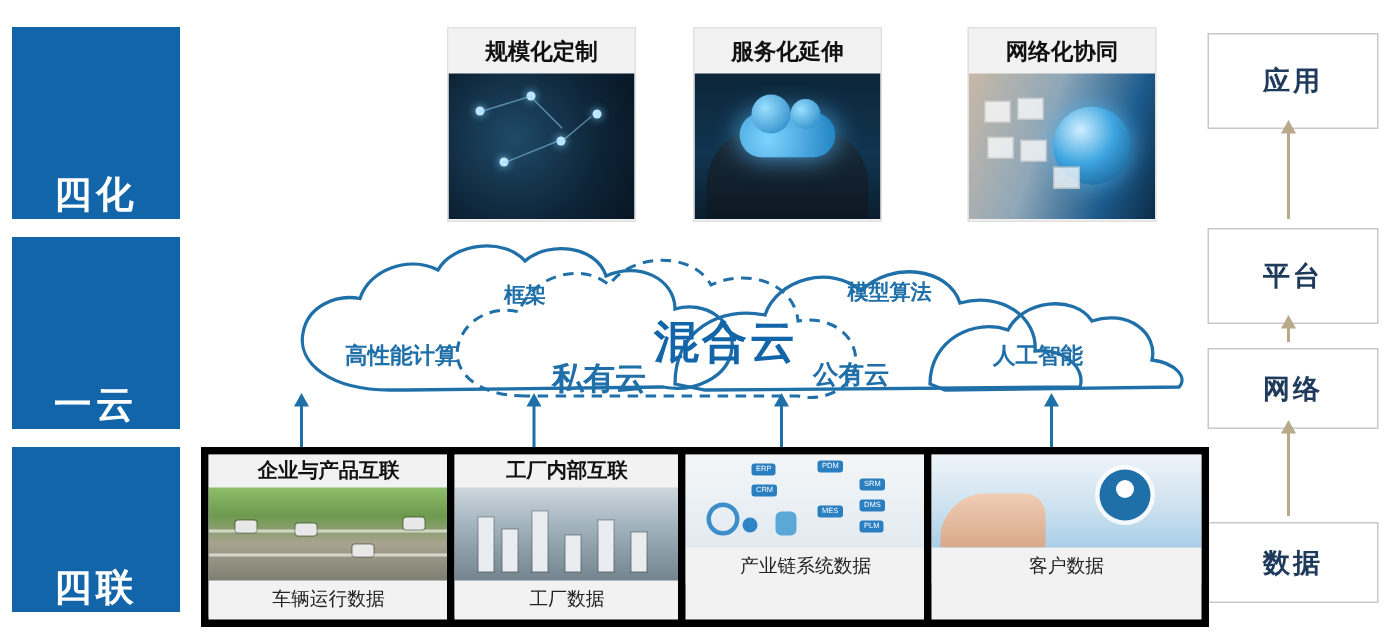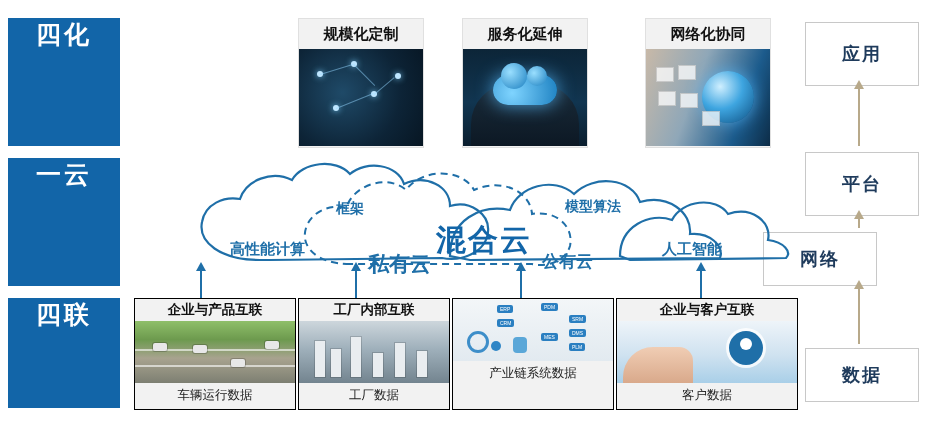--- a/index.html
+++ b/index.html
@@ -20,21 +20,21 @@
     width: 927px;
     height: 424px;
   }
 
   
   .left-label {
     position: absolute;
     background: #1265a8;
     color: #ffffff;
     display: flex;
-    align-items: flex-start;
+    align-items: flex-end;
     justify-content: center;
     font-size: 25px;
     font-weight: bold;
     letter-spacing: 3px;
   }
   #left-sihua { left: 8px;  top: 18px;  width: 112px; height: 128px; }
   #left-yiyun { left: 8px;  top: 158px; width: 112px; height: 128px; }
   #left-silian{ left: 8px;  top: 298px; width: 112px; height: 110px; }
 
   
@@ -45,21 +45,21 @@
     color: #1f3b5c;
     display: flex;
     align-items: center;
     justify-content: center;
     font-size: 18px;
     font-weight: bold;
     letter-spacing: 2px;
   }
   #right-app     { left: 805px; top: 22px;  width: 112px; height: 62px; }
   #right-plat    { left: 805px; top: 152px; width: 112px; height: 62px; }
-  #right-net     { left: 763px; top: 232px; width: 112px; height: 52px; justify-content: center; }
+  #right-net     { left: 805px; top: 232px; width: 112px; height: 52px; justify-content: center; }
   #right-data    { left: 805px; top: 348px; width: 112px; height: 52px; }
 
   .right-arrow {
     position: absolute;
     left: 858px;
     width: 2px;
     background: #b8a98a;
   }
   #rarrow1 { top: 88px;  height: 58px; }
   #rarrow2 { top: 218px; height: 10px; }
@@ -169,21 +169,20 @@
     top: 160px;
     width: 645px;
     height: 125px;
   }
   #cloud-area svg { position:absolute; left:0; top:0; }
   .cloud-text {
     position: absolute;
     color: #1f6fa8;
     font-weight: bold;
     white-space: nowrap;
-    margin-top: 12px;
   }
   #txt-hybrid  { left: 286px; top: 48px;  font-size: 30px; color:#1265a8; letter-spacing:2px; }
   #txt-private { left: 218px; top: 78px;  font-size: 21px; }
   #txt-public  { left: 392px; top: 78px;  font-size: 17px; }
   #txt-hpc     { left: 80px;  top: 68px;  font-size: 15px; }
   #txt-frame   { left: 186px; top: 28px;  font-size: 14px; }
   #txt-model   { left: 415px; top: 26px;  font-size: 14px; }
   #txt-ai      { left: 512px; top: 68px;  font-size: 15px; }
 
   
@@ -204,21 +203,21 @@
   #uarrow2 { left: 355px; top: 270px; }
   #uarrow3 { left: 520px; top: 270px; }
   #uarrow4 { left: 700px; top: 270px; }
 
   
   .bot-card {
     position: absolute;
     top: 298px;
     height: 110px;
     background: #f2f2f2;
-    border: 1px solid #000000;
+    border: 5px solid #000000;
     overflow: hidden;
     text-align: center;
   }
   .bot-card .cap {
     height: 22px;
     display: flex; align-items:center; justify-content:center;
     font-size: 13.5px; font-weight: bold; color:#111111;
     background:#f2f2f2;
   }
   .bot-card .pic { height: 62px; position: relative; overflow:hidden; }
@@ -439,21 +438,20 @@
       <div class="tag" style="left:88px; top:34px;">MES</div>
       <div class="tag" style="left:116px; top:44px;">PLM</div>
       <div class="gear"></div>
       <div class="person"></div>
       <div class="db"></div>
     </div>
     <div class="foot">产业链系统数据</div>
   </div>
 
   <div class="bot-card" id="bot-card-4">
-    <div class="cap">企业与客户互联</div>
     <div class="pic pic-hand">
       <div class="finger"></div>
       <div class="circle"></div>
     </div>
     <div class="foot">客户数据</div>
   </div>
 
 </div>
 
 </body></html>

